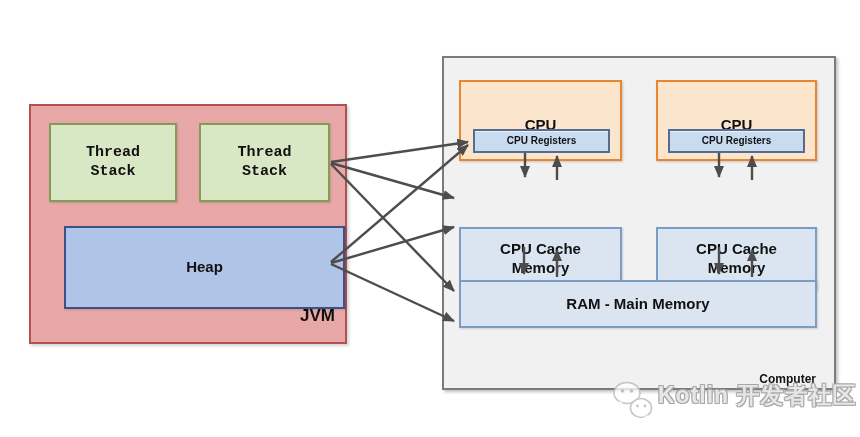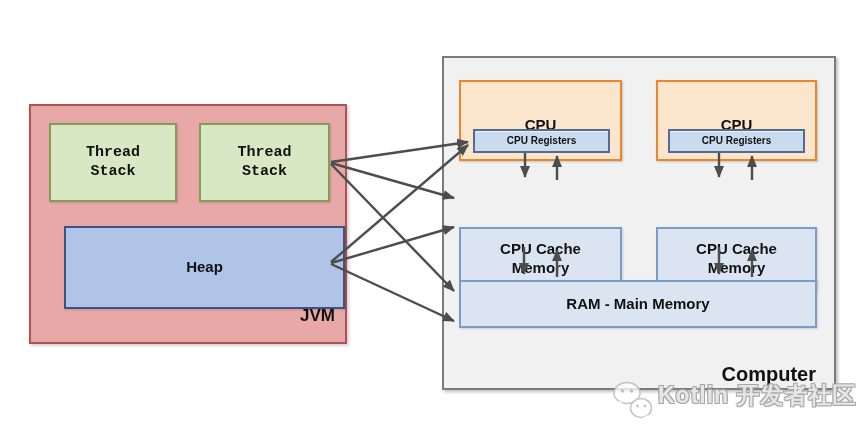--- a/index.html
+++ b/index.html
@@ -26,21 +26,21 @@
   .ts-label{display:inline-block;max-width:70px;}
   #heap-box{
     left:64px;top:226px;width:281px;height:83px;
     background:var(--heap-fill,#AFC4E6);border:2px solid var(--heap-border,#3E5184);
     box-shadow:1px 1px 2px rgba(0,0,0,.15);z-index:2;
   }
   .corner-label{
     position:absolute;font-weight:bold;color:#111;z-index:3;
   }
   #jvm-label{right:10px;bottom:16px;font-size:17px;}
-  #computer-label{right:18px;bottom:1px;font-size:20px;margin-top:12px;}
+  #computer-label{right:18px;bottom:1px;font-size:12px;margin-top:12px;}
   #computer-box{
     left:442px;top:56px;width:394px;height:334px;
     background:var(--computer-fill,#F1F1F1);border:2px solid var(--computer-border,#7B7B7B);
     box-shadow:2px 2px 3px rgba(0,0,0,.25);z-index:1;
   }
   .cpu-box{
     background:var(--cpu-fill,#FCE5CD);border:2px solid var(--cpu-border,#E8872F);
     box-shadow:1px 1px 2px rgba(0,0,0,.18);z-index:2;
     align-items:center;padding-top:9px;
   }

